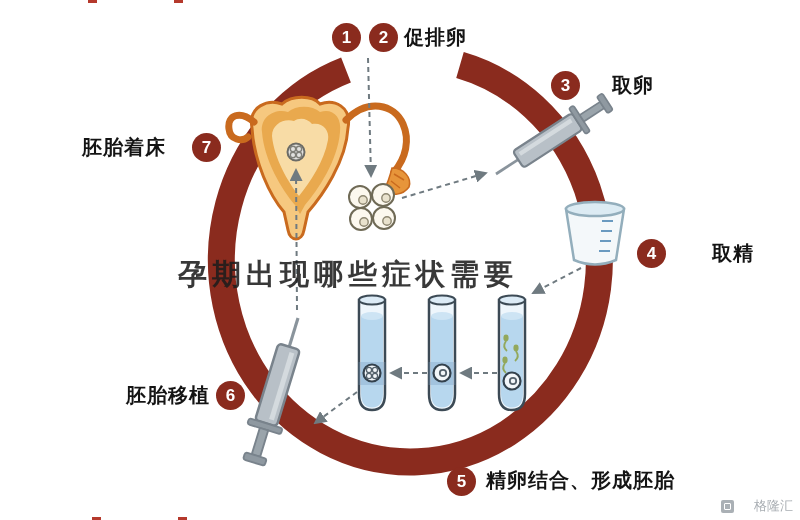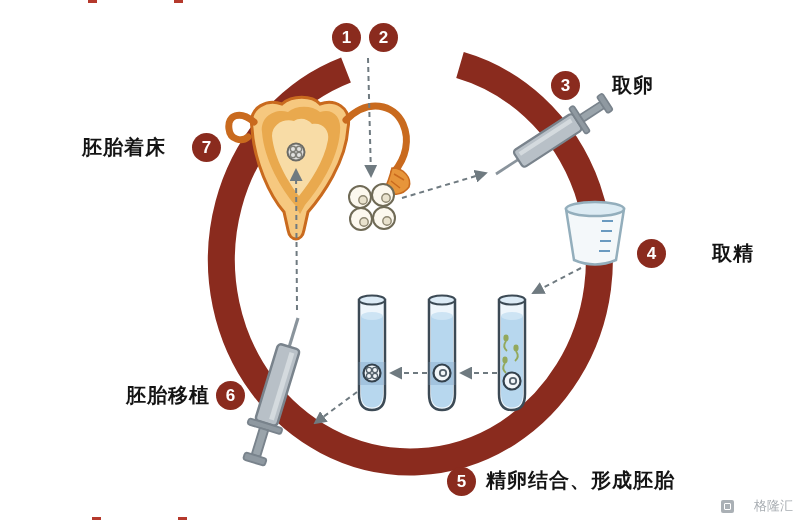--- a/index.html
+++ b/index.html
@@ -175,26 +175,28 @@
   </svg>
 
   <div class="badge" style="left:332px;top:23px;">1</div>
   <div class="badge" style="left:369px;top:23px;">2</div>
   <div class="badge" style="left:551px;top:71px;">3</div>
   <div class="badge" style="left:637px;top:239px;">4</div>
   <div class="badge" style="left:447px;top:467px;">5</div>
   <div class="badge" style="left:216px;top:381px;">6</div>
   <div class="badge" style="left:192px;top:133px;">7</div>
 
+  <div class="step-label" style="left:404px;top:23px;">促排卵</div>
   <div class="step-label" style="left:612px;top:71px;">取卵</div>
   <div class="step-label" style="left:676px;top:239px;margin-left:36px;">取精</div>
   <div class="step-label" style="left:486px;top:467px;font-family:Liberation Mono, monospace;">精卵结合、形成胚胎</div>
   <div class="step-label" style="left:86px;top:381px;margin-left:40px;">胚胎移植</div>
   <div class="step-label" style="left:62px;top:133px;margin-left:20px;">胚胎着床</div>
 
+  <div class="watermark-center">孕期出现哪些症状需要</div>
   <div class="watermark-corner">
     <span class="gl-logo"></span>
     <span>格隆汇</span>
   </div>
 
   <div class="edge-artifact" style="left:88px;top:0;"></div>
   <div class="edge-artifact" style="left:174px;top:0;"></div>
   <div class="edge-artifact" style="left:92px;top:517px;"></div>
   <div class="edge-artifact" style="left:178px;top:517px;"></div>
 </div>

